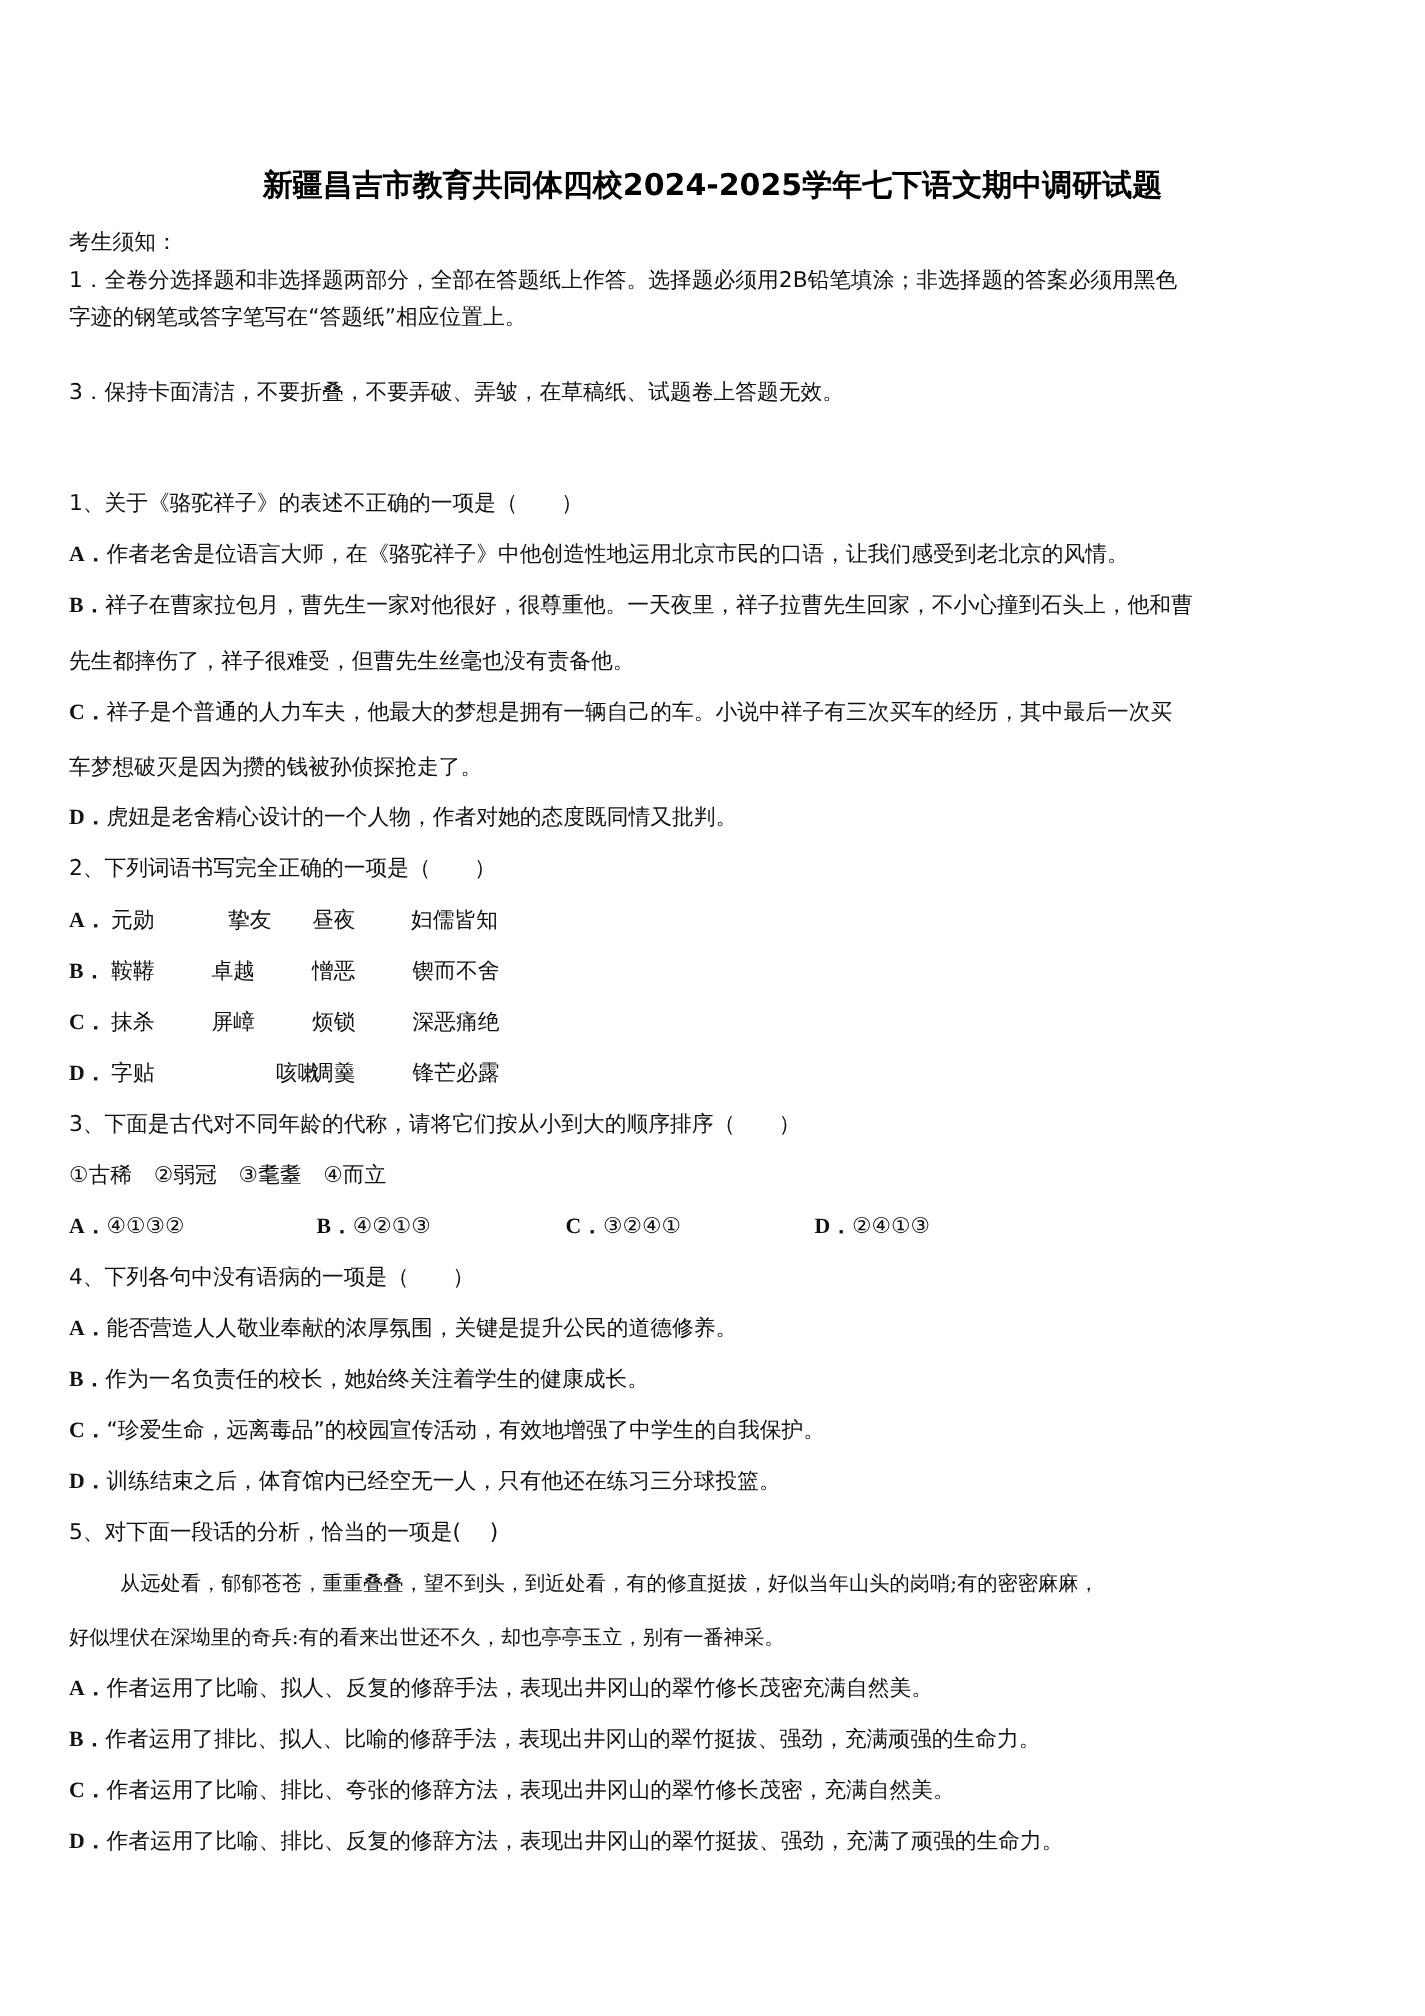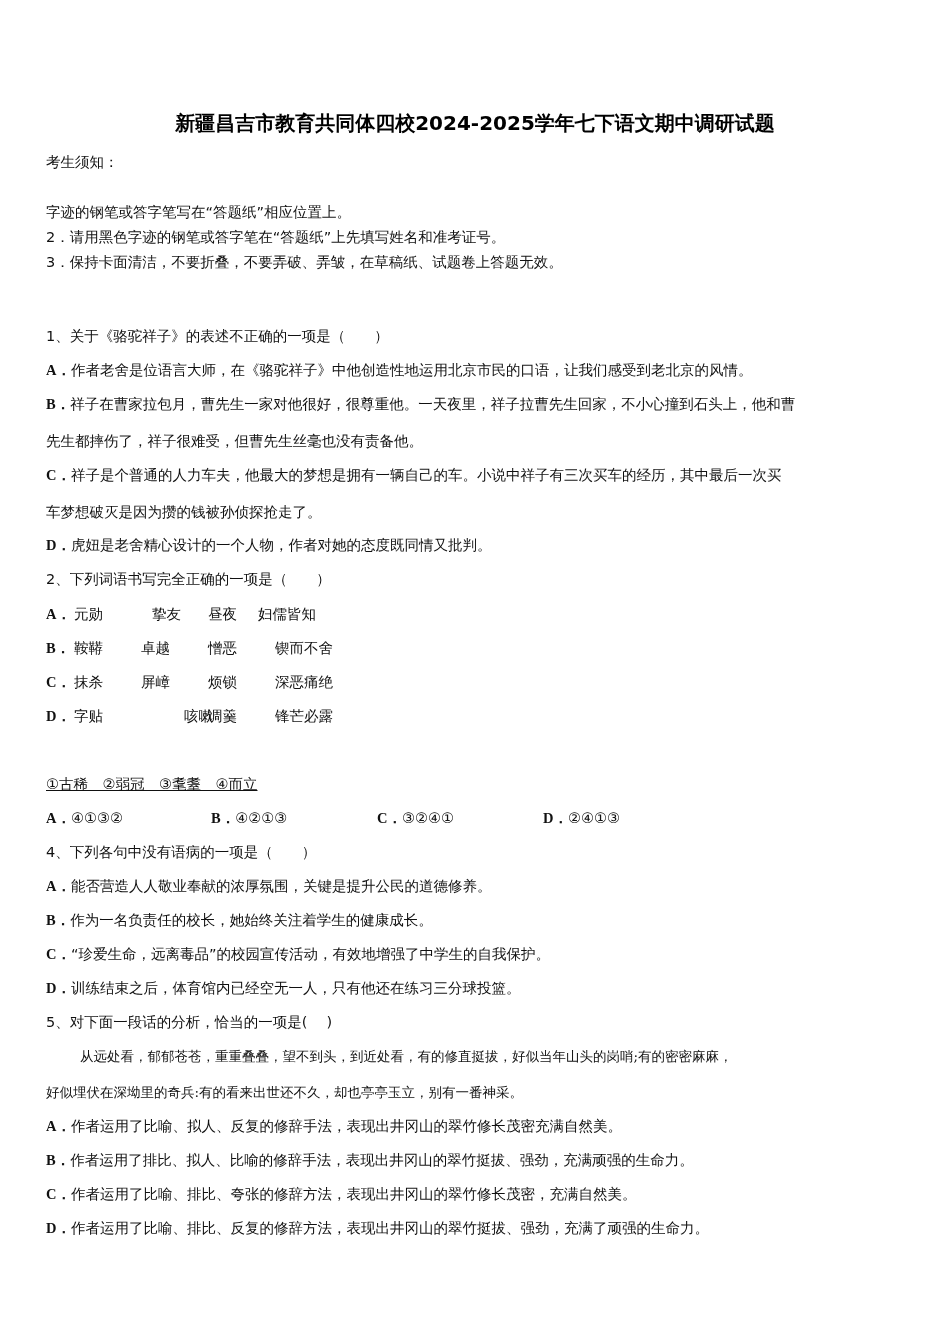--- a/index.html
+++ b/index.html
@@ -24,22 +24,22 @@
   .passage { font-family: "DejaVu Serif", "Liberation Serif", serif; font-size: 13.5px; }
 </style>
 </head>
 <body>
 
 <div class="page">
 
   <div class="title">新疆昌吉市教育共同体四校2024-2025学年七下语文期中调研试题</div>
 
   <div class="line sans" style="top:152px;">考生须知：</div>
+  <div class="line sans" style="top:177px;">1．全卷分选择题和非选择题两部分，全部在答题纸上作答。选择题必须用2B铅笔填涂；非选择题的答案必须用黑色</div>
   <div class="line sans" style="top:202px;">字迹的钢笔或答字笔写在“答题纸”相应位置上。</div>
-  <div class="line sans" style="top:227px;">2．请用黑色字迹的钢笔或答字笔在“答题纸”上先填写姓名和准考证号。</div>
   <div class="line sans" style="top:252px;">3．保持卡面清洁，不要折叠，不要弄破、弄皱，在草稿纸、试题卷上答题无效。</div>
 
 
   <div class="line sans" style="top:326px;">1、关于《骆驼祥子》的表述不正确的一项是（　　）</div>
   <div class="line sans" style="top:360px;">
     <span class="lbl">A．</span><span>作者老舍是位语言大师，在《骆驼祥子》中他创造性地运用北京市民的口语，让我们感受到老北京的风情。</span>
   </div>
   <div class="line sans" style="top:394px;">
     <span class="lbl">B．</span><span>祥子在曹家拉包月，曹先生一家对他很好，很尊重他。一天夜里，祥子拉曹先生回家，不小心撞到石头上，他和曹</span>
   </div>
@@ -51,21 +51,21 @@
   <div class="line sans" style="top:535px;">
     <span class="lbl">D．</span><span>虎妞是老舍精心设计的一个人物，作者对她的态度既同情又批判。</span>
   </div>
 
   <div class="line sans" style="top:569px;">2、下列词语书写完全正确的一项是（　　）</div>
   <div class="line sans" style="top:604px; width:400px; height:20px;">
     <span class="word lbl" style="left:0;">A．</span>
     <span class="word" style="left:28px;">元勋</span>
     <span class="word" style="left:95px;margin-left:11px;">挚友</span>
     <span class="word" style="left:162px;">昼夜</span>
-    <span class="word" style="left:212px;">妇儒皆知</span>
+    <span class="word" style="left:228px;">妇儒皆知</span>
   </div>
   <div class="line sans" style="top:638px; width:400px; height:20px;">
     <span class="word lbl" style="left:0;">B．</span>
     <span class="word" style="left:28px;">鞍鞯</span>
     <span class="word" style="left:95px;">卓越</span>
     <span class="word" style="left:162px;">憎恶</span>
     <span class="word" style="left:229px;">锲而不舍</span>
   </div>
   <div class="line sans" style="top:672px; width:400px; height:20px;">
     <span class="word lbl" style="left:0;">C．</span>
@@ -75,21 +75,22 @@
     <span class="word" style="left:229px;">深恶痛绝</span>
   </div>
   <div class="line sans" style="top:706px; width:400px; height:20px;">
     <span class="word lbl" style="left:0;">D．</span>
     <span class="word" style="left:28px;">字贴</span>
     <span class="word" style="left:95px;padding-left:43px;">咳嗽</span>
     <span class="word" style="left:162px;">调羹</span>
     <span class="word" style="left:229px;text-align:right;">锋芒必露</span>
   </div>
 
-  <div class="line sans" style="top:774px;text-decoration:underline;">①古稀　②弱冠　③耄耋　④而立</div>
+  <div class="line sans" style="top:740px;">3、下面是古代对不同年龄的代称，请将它们按从小到大的顺序排序（　　）</div>
+  <div class="line sans" style="top:774px;">①古稀　②弱冠　③耄耋　④而立</div>
   <div class="line sans" style="top:808px; width:620px; height:20px;">
     <span class="word" style="left:0;"><span class="lbl">A．</span><span>④①③②</span></span>
     <span class="word" style="left:165px;"><span class="lbl">B．</span><span>④②①③</span></span>
     <span class="word" style="left:331px;"><span class="lbl">C．</span><span>③②④①</span></span>
     <span class="word" style="left:497px;"><span class="lbl">D．</span><span>②④①③</span></span>
   </div>
 
   <div class="line sans" style="top:842px;">4、下列各句中没有语病的一项是（　　）</div>
   <div class="line sans" style="top:876px;">
     <span class="lbl">A．</span><span>能否营造人人敬业奉献的浓厚氛围，关键是提升公民的道德修养。</span>

